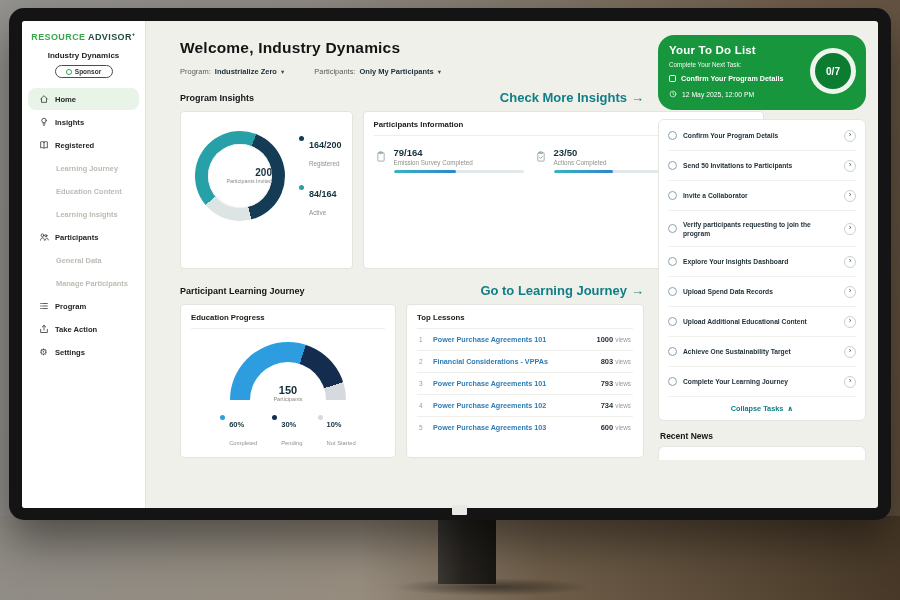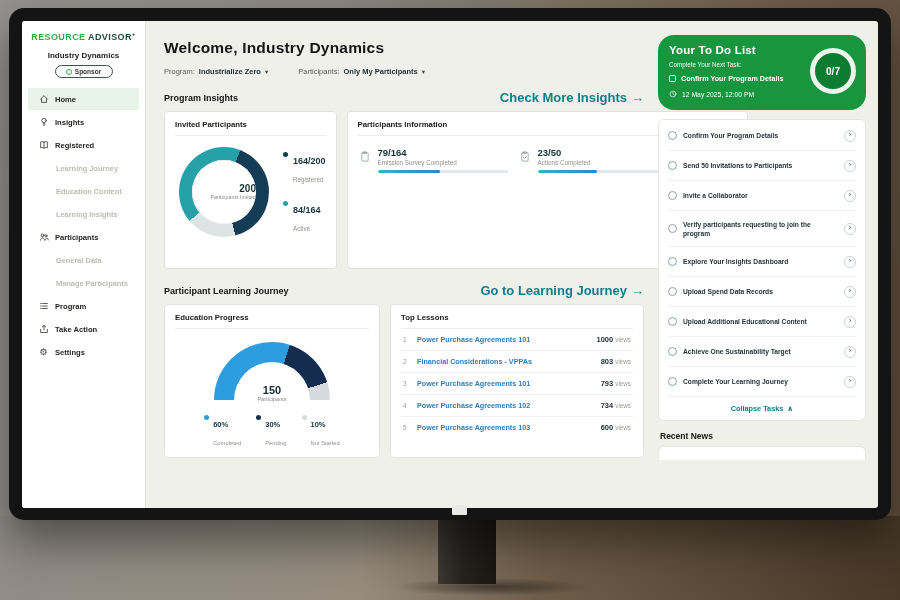--- a/index.html
+++ b/index.html
@@ -19,31 +19,31 @@
   .screen{width:100%;height:100%;background:#f0f0eb;border-radius:3px;display:flex;overflow:hidden;}
 
   
   .sidebar{width:124px;background:#fff;border-right:1px solid #e3e3de;padding-top:10px;flex:none;}
   .brand{text-align:center;font-size:9px;font-weight:700;letter-spacing:.4px;}
   .brand-a{color:#3aa64c;} .brand-b{color:#234b3e;} .brand sup{font-size:6px;color:#234b3e;}
   .org{text-align:center;font-size:8px;font-weight:700;color:#222;margin-top:9px;}
   .badge{width:58px;margin:5px auto 10px;border:1px solid #44504c;border-radius:9px;display:flex;align-items:center;
          justify-content:center;gap:3px;padding:2px 0;font-size:6.5px;font-weight:700;color:#333;cursor:pointer;}
   .badge-dot{width:6px;height:6px;border-radius:50%;border:1.5px solid #3aa64c;}
-  .nav-item{display:flex;align-items:center;gap:6px;height:22px;padding:0 8px 0 10px;margin:1px 6px;border-radius:0;
+  .nav-item{display:flex;align-items:center;gap:6px;height:22px;padding:0 8px 0 10px;margin:1px 6px;border-radius:8px;
             font-size:7.6px;font-weight:700;color:#262624;cursor:pointer;}
   .nav-item.active{background:#e8f4e7;}
   .nav-icon{width:11px;height:11px;flex:none;color:#3c3c38;display:flex;align-items:center;justify-content:center;}
   .nav-icon svg{width:10px;height:10px;}
   .gear-glyph{font-size:9px;line-height:1;}
   .nav-sub{height:22px;display:flex;align-items:center;padding-left:28px;font-size:7.4px;font-weight:700;
            color:#bcbcb4;margin:1px 6px;cursor:pointer;}
 
   
-  .main{flex:1;padding:4px 12px 0 18px;min-width:0;}
+  .main{flex:1;padding:4px 12px 0 34px;min-width:0;}
   h1{font-size:15.5px;font-weight:700;color:#141414;margin-top:14px;letter-spacing:.2px;}
   .filters{display:flex;gap:30px;margin-top:10px;align-items:center;}
   .filter{display:flex;align-items:center;gap:4px;font-size:7.5px;cursor:pointer;}
   .f-label{color:#5c5c58;} .f-value{color:#1c2e38;font-weight:700;}
   .chev{color:#444;font-size:6.5px;}
   .sec-head{display:flex;justify-content:space-between;align-items:center;margin-top:14px;}
   .sec-title{font-size:9px;font-weight:700;color:#141414;}
   .sec-link{display:flex;gap:4px;align-items:center;color:#0f7e85;font-size:13px;font-weight:700;cursor:pointer;text-decoration:none;}
   .row{display:flex;gap:10px;margin-top:6px;}
   .card{background:#fff;border:1px solid #e4e4df;border-radius:4px;padding:8px 10px;}
@@ -227,21 +227,20 @@
       <div class="sec-head">
         <span class="sec-title">Program Insights</span>
         <a class="sec-link">
           <span>Check More Insights</span>
           <span>→</span>
         </a>
       </div>
 
       <div class="row">
         <section class="card card-invited">
-          <div class="card-title">Invited Participants</div>
           <div class="invited-body">
             <div class="donut" style="background: conic-gradient(from 230deg, rgb(39, 160, 168) 0%, rgb(39, 160, 168) 42%, rgb(20, 60, 85) 42%, rgb(20, 60, 85) 82%, rgb(221, 228, 228) 82%, rgb(221, 228, 228) 100%);">
               <div class="donut-hole">
                 <div class="donut-val">200</div>
                 <div class="donut-lab">Participants Invited</div>
               </div>
             </div>
             <div class="legend-col">
 
                 <div class="leg-item">

